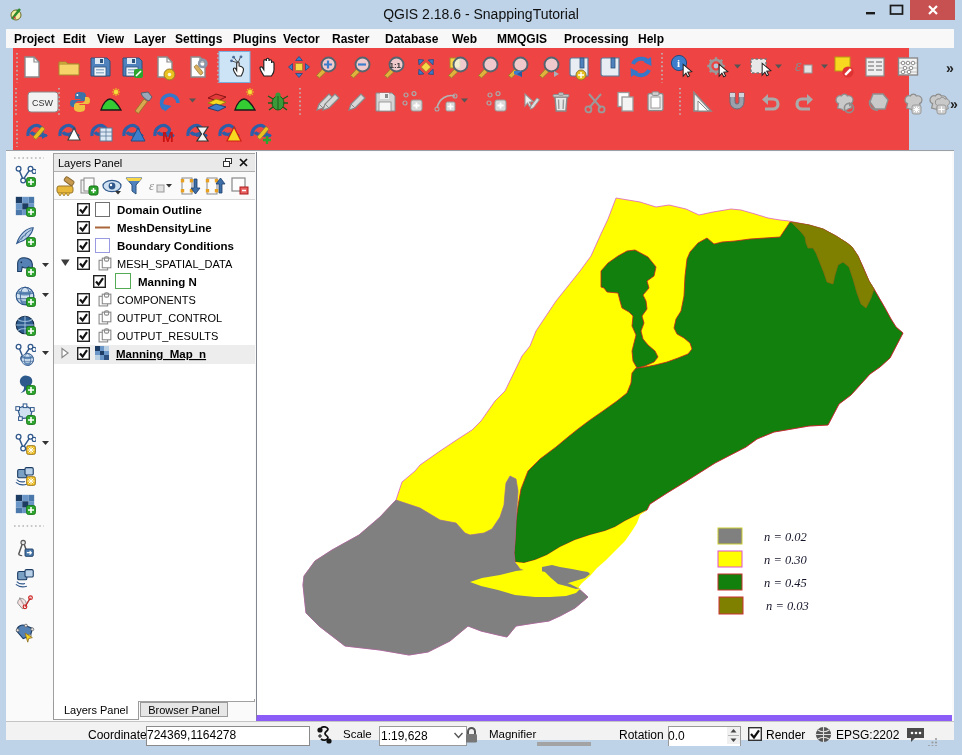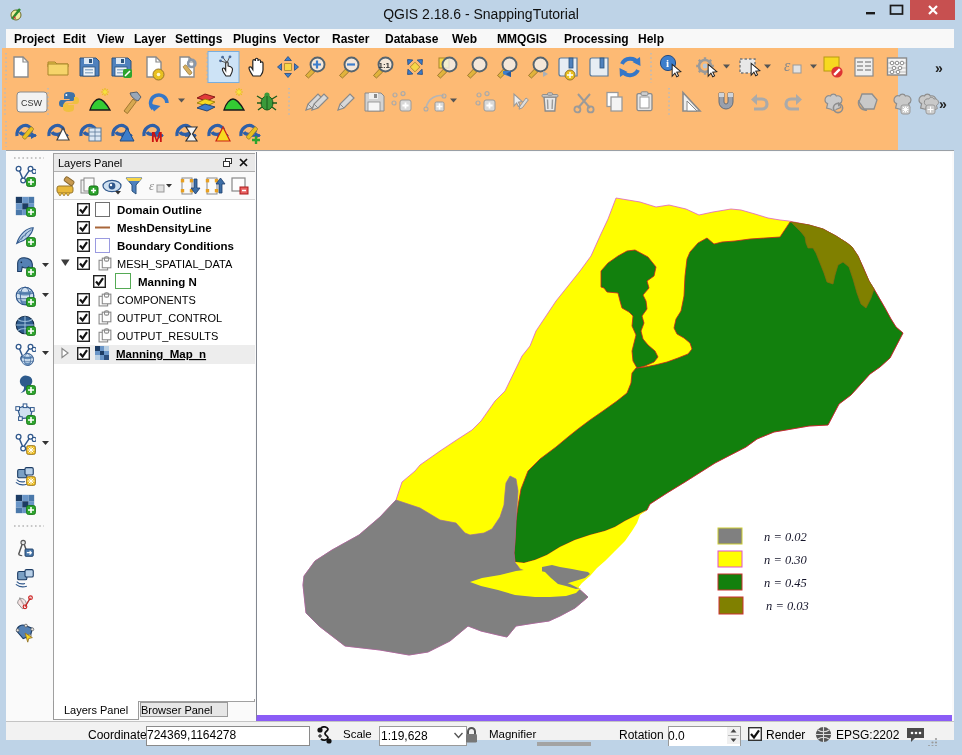--- a/index.html
+++ b/index.html
@@ -8,21 +8,21 @@
 #titlebar{position:absolute;left:0;top:0;width:962px;height:29px;background:#bed3e7;}
 #title{position:absolute;left:0;top:6px;width:962px;text-align:center;font-size:14px;color:#101010;}
 #logo{position:absolute;left:10px;top:6px;}
 #minbtn{position:absolute;left:860px;top:0px;width:28px;height:20px;text-align:center;}
 #maxbtn{position:absolute;left:888px;top:0px;width:28px;height:20px;}
 #closebtn{position:absolute;left:910px;top:0px;width:45px;height:20px;background:#c75050;
   color:#fff;text-align:center;font-size:13px;line-height:19px;}
 #menubar{position:absolute;left:6px;top:29px;width:948px;height:19px;background:#f8f8f8;
   font-size:12px;color:#000;font-weight:bold;}
 #menubar span{position:absolute;top:3px;}
-#tb{position:absolute;left:2px;top:48px;width:896px;height:102px;background:#fdba74;}
+#tb{position:absolute;left:13px;top:48px;width:896px;height:102px;background:#ef4444;}
 #main{position:absolute;left:6px;top:150px;width:948px;height:571px;background:#fafafa;border-top:1px solid #9aa0a6;box-sizing:border-box;}
 #leftdock{position:absolute;left:0px;top:1px;width:47px;height:568px;background:#fafafa;}
 #panel{position:absolute;left:47px;top:2px;width:200px;height:547px;background:#fff;border:1px solid #a0a0a0;}
 #paneltitle{position:absolute;left:0;top:0;width:201px;height:17px;background:#e9e9e9;border-bottom:1px solid #b0b0b0;font-size:11px;color:#000;}
 #paneltools{position:absolute;left:0;top:18px;width:201px;height:27px;background:#fafafa;border-bottom:1px solid #d8d8d8;}
 #tree{position:absolute;left:0;top:46px;width:201px;height:499px;background:#fff;font-size:11px;}
 #canvas{position:absolute;left:250px;top:1px;width:696px;height:569px;background:#fff;border-left:1px solid #828790;border-bottom:6px solid #8b5cf6;box-sizing:border-box;}
 #tabs{position:absolute;left:47px;top:549px;width:203px;height:20px;font-size:11px;}
 #statusbar{position:absolute;left:6px;top:721px;width:948px;height:19px;background:#f2f2f2;border-top:1px solid #c4c4c4;box-sizing:border-box;font-size:12px;color:#000;}
 #botborder{position:absolute;left:0;top:746px;width:962px;height:9px;background:#bed3e7;}
@@ -731,21 +731,21 @@
           <text x="764" y="540">n = 0.02</text>
           <text x="764" y="563">n = 0.30</text>
           <text x="764" y="586">n = 0.45</text>
           <text x="766" y="609">n = 0.03</text>
         </g>
       </g>
     </svg>
     </div>
     <div id="tabs">
       <div style="position:absolute;left:0px;top:1px;width:86px;height:19px;background:#fff;border:1px solid #9a9a9a;border-top:none;box-sizing:border-box;text-align:center;padding-top:3px">Layers Panel</div>
-      <div style="position:absolute;left:87px;top:2px;width:88px;height:15px;background:#e6e6e6;border:1px solid #9a9a9a;box-sizing:border-box;text-align:left;padding-top:1px">Browser Panel</div>
+      <div style="position:absolute;left:87px;top:2px;width:88px;height:15px;background:#e6e6e6;border:1px solid #9a9a9a;box-sizing:border-box;text-align:center;padding-top:1px">Browser Panel</div>
     </div>
   </div>
   <div id="statusbar">
     <span class="tx" style="left:82px;top:6px">Coordinate</span>
     <div class="ef" style="left:140px;top:4px;width:162px;height:18px;background:#fff;border:1px solid #8a8a8a;text-align:left;line-height:17px">724369,1164278</div>
     <svg class="ef" style="left:309px;top:4px" width="19" height="19" viewBox="0 0 19 19">
         <path d="M6,2 a4,3 0 0 1 7,1 c0,2 -3,2.4 -3,4.4 c0,2 3,2.4 3,4.4 a4,3.4 0 0 1 -7,1" fill="none" stroke="#111" stroke-width="1.8"></path>
         <circle cx="5" cy="4" r="2.6" fill="#111"></circle>
         <circle cx="14" cy="15" r="2.6" fill="#111"></circle>
         <path d="M3,10 h4 M5,8 v4" stroke="#111" stroke-width="1"></path>

